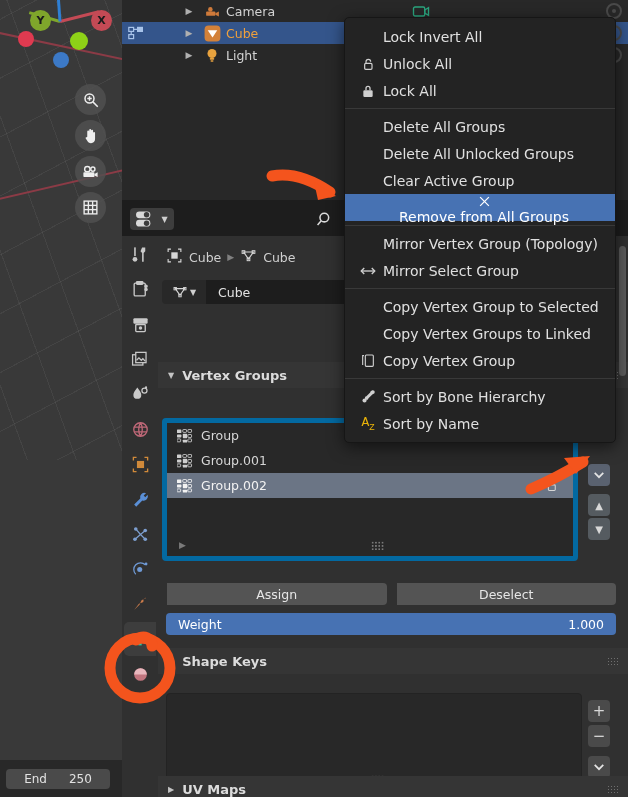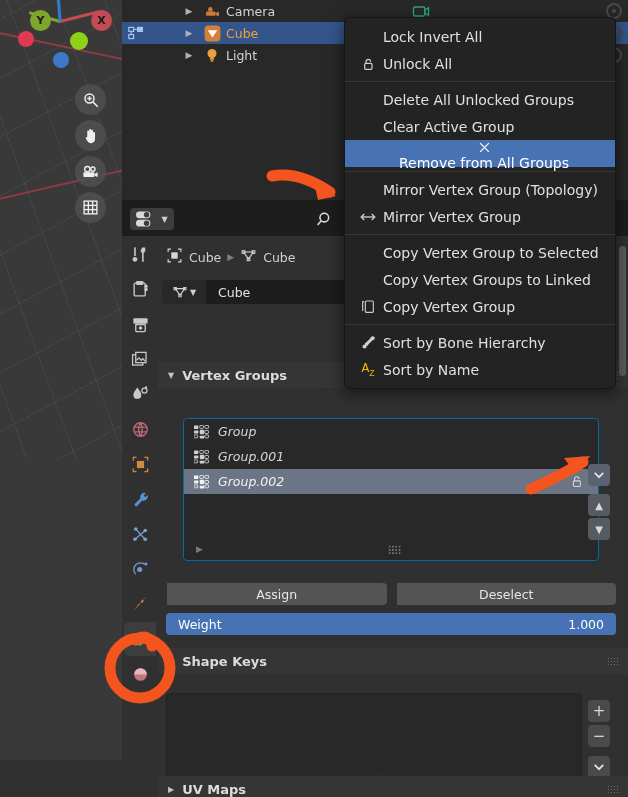--- a/index.html
+++ b/index.html
@@ -134,24 +134,23 @@
   }
   .tri { font-size: 8px; color: #c4c4c4; }
   .grip {
     position: absolute; right: 10px; width: 11px; height: 9px;
     background-image: radial-gradient(#6f6f6f 0.7px, transparent 0.8px);
     background-size: 3px 3px;
   }
 
   
   #vg-list {
-    position: absolute; left: 25px; top: 182px; width: 416px; height: 143px;
-    background: #282828; border: 1px solid #0369a1; border-radius: 4px;
+    position: absolute; left: 4px; top: 182px; width: 416px; height: 143px;
+    background: #282828; border: 5px solid #0369a1; border-radius: 4px;
     overflow: hidden;
-    font-style: italic;
   }
   .vg-row {
     height: 25px; display:flex; align-items:center; padding-left: 10px;
     color: #d6d6d6; font-size: 12.5px; position: relative;
   }
   .vg-row.selected { background: #6b7585; color: #f2f2f2; }
   .vg-ico { width: 24px; display:flex; align-items:center; }
   .vg-lock { position:absolute; right: 14px; top: 5px; }
   .vg-footer { position:absolute; bottom: 4px; left:0; width: 416px; height: 14px; }
   .vg-footer .arrow { position:absolute; left: 12px; top: 2px; color:#7a7a7a; font-size: 9px; }
@@ -644,39 +643,58 @@
       <div class="panel-header" style="top:540px;">
         <span class="tri" style="font-size:8px;">▶</span>
         <span>UV Maps</span>
         <span class="grip"></span>
       </div>
     </div>
 
     <div id="props-scroll"></div>
   </div>
 
+  <div id="timeline">
+    <div class="endfield">
+      <span>End</span>
+      <span>250</span>
+    </div>
+  </div>
 
   <div id="ctxmenu">
 
     <div class="mi">
       <span class="mi-ico"></span>
       <span class="mi-lbl">Lock Invert All</span>
     </div>
     <div class="mi">
       <span class="mi-ico">
         <svg width="16" height="16" viewBox="0 0 24 24" fill="none" stroke="#cfcfcf" stroke-width="1.8">
           <rect x="7" y="11" width="11" height="9" rx="1.6"></rect>
             <path d="M9 11V8.5A3.5 3.5 0 0116 8.5"></path>
         </svg>
       </span>
       <span class="mi-lbl">Unlock All</span>
     </div>
+    <div class="mi">
+      <span class="mi-ico">
+        <svg width="16" height="16" viewBox="0 0 24 24" fill="#cfcfcf">
+          <rect x="5" y="11" width="14" height="10" rx="1.8"></rect>
+          <path d="M8 11V8a4 4 0 018 0v3h-2V8a2 2 0 00-4 0v3z"></path>
+        </svg>
+      </span>
+      <span class="mi-lbl">Lock All</span>
+    </div>
 
     <div class="msep"></div>
 
+    <div class="mi">
+      <span class="mi-ico"></span>
+      <span class="mi-lbl">Delete All Groups</span>
+    </div>
     <div class="mi">
       <span class="mi-ico"></span>
       <span class="mi-lbl">Delete All Unlocked Groups</span>
     </div>
     <div class="mi">
       <span class="mi-ico"></span>
       <span class="mi-lbl">Clear Active Group</span>
     </div>
     <div class="mi hl">
       <span class="mi-ico">
@@ -695,21 +713,21 @@
       <span class="mi-lbl">Mirror Vertex Group (Topology)</span>
     </div>
     <div class="mi">
       <span class="mi-ico">
         <svg width="18" height="14" viewBox="0 0 24 18" fill="none" stroke="#cfcfcf" stroke-width="1.8">
           <line x1="3" y1="9" x2="21" y2="9"></line>
             <path d="M7 5L3 9l4 4"></path>
             <path d="M17 5l4 4-4 4"></path>
         </svg>
       </span>
-      <span class="mi-lbl">Mirror Vertex Group</span>
+      <span class="mi-lbl">Mirror Select Group</span>
     </div>
 
     <div class="msep"></div>
 
     <div class="mi">
       <span class="mi-ico"></span>
       <span class="mi-lbl">Copy Vertex Group to Selected</span>
     </div>
     <div class="mi">
       <span class="mi-ico"></span>

